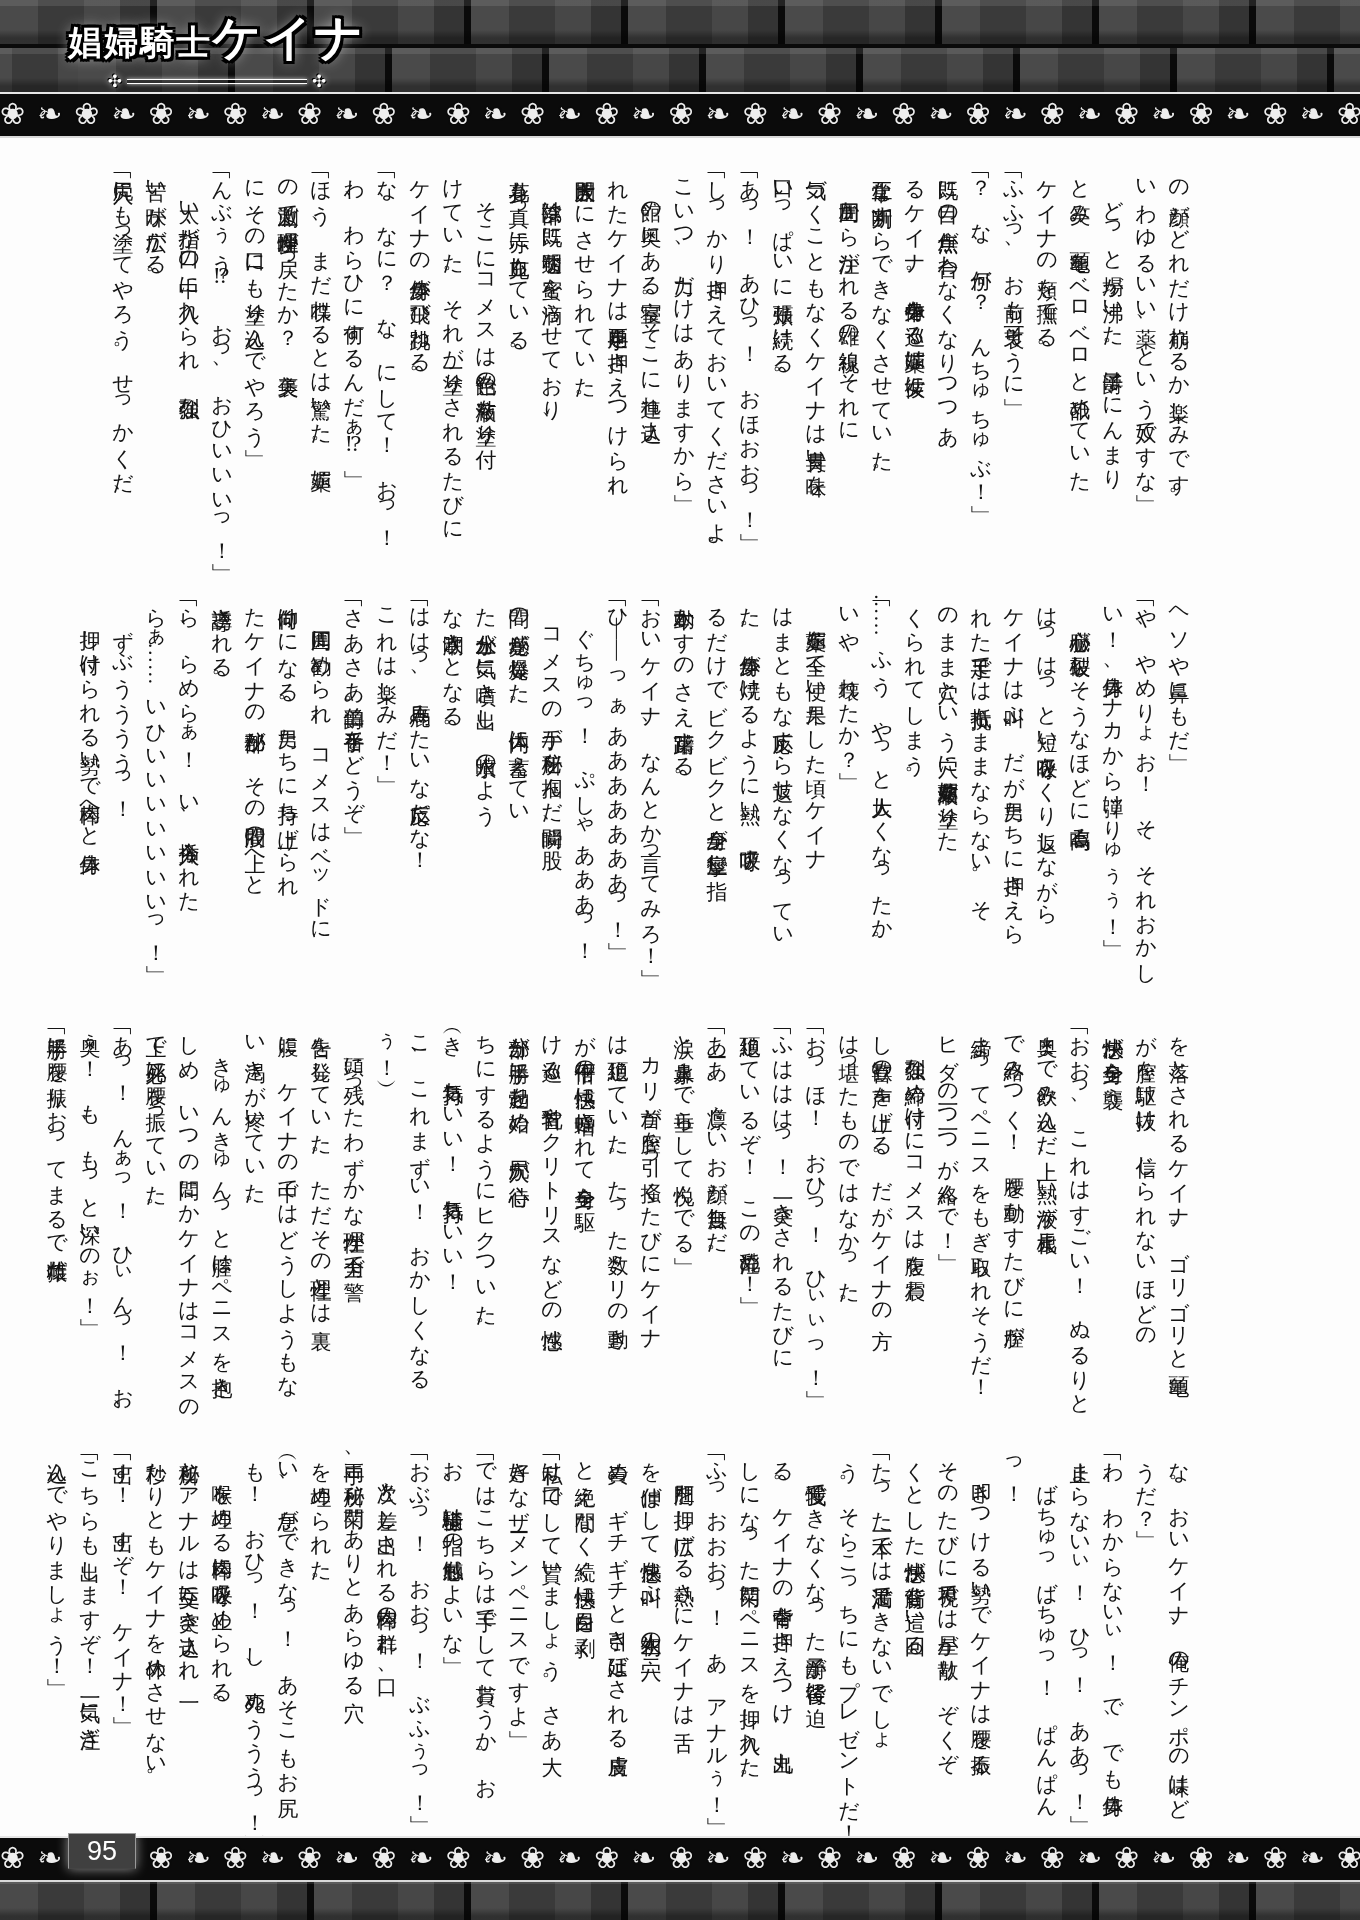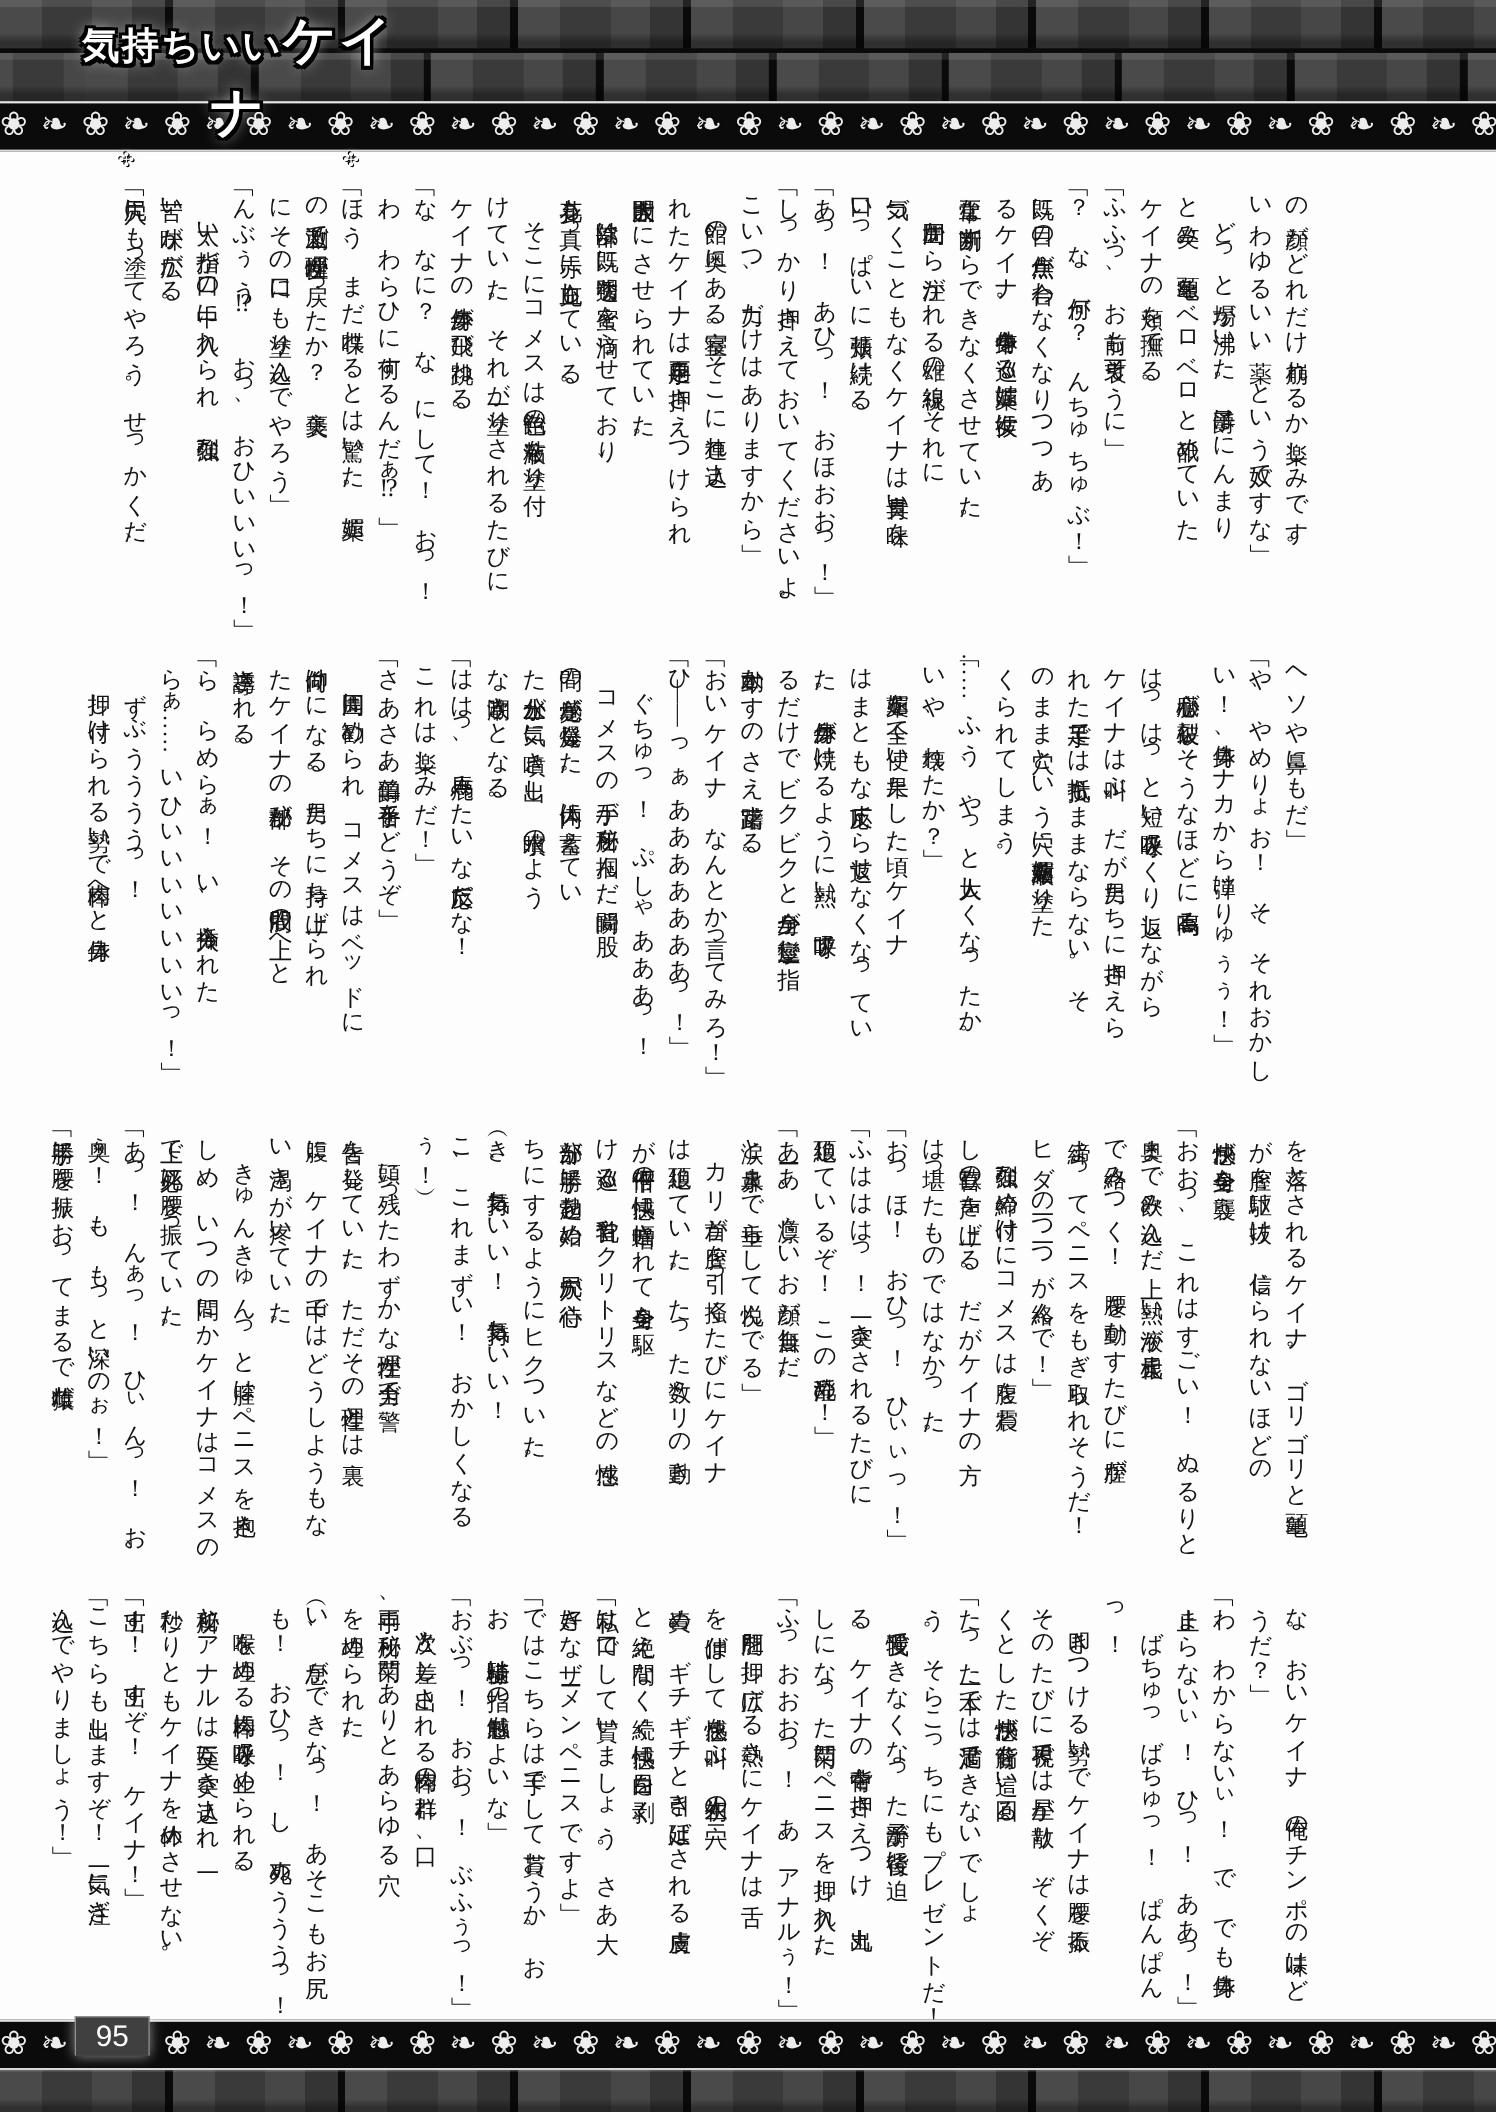--- a/index.html
+++ b/index.html
@@ -96,21 +96,21 @@
 <body>
 
 <div class="page">
 
   <div class="bricks top">
     <div class="brick-row r1"></div>
     <div class="brick-row r2"></div>
   </div>
 
   <div class="title-block">
-    <h1><span class="title-prefix">気持ちいい</span><span class="title-name">ケイナ</span></h1>
+    <h1><span class="title-prefix">娼婦騎士</span><span class="title-name">ケイナ</span></h1>
     <div class="title-divider">
       <span>✣</span>
       <span class="line"></span>
       <span>✣</span>
     </div>
   </div>
 
   <div class="ornament top"><span>❀❧❀❧❀❧❀❧❀❧❀❧❀❧❀❧❀❧❀❧❀❧❀❧❀❧❀❧❀❧❀❧❀❧❀❧❀❧❀❧❀❧❀❧❀❧❀❧</span></div>
 
 

